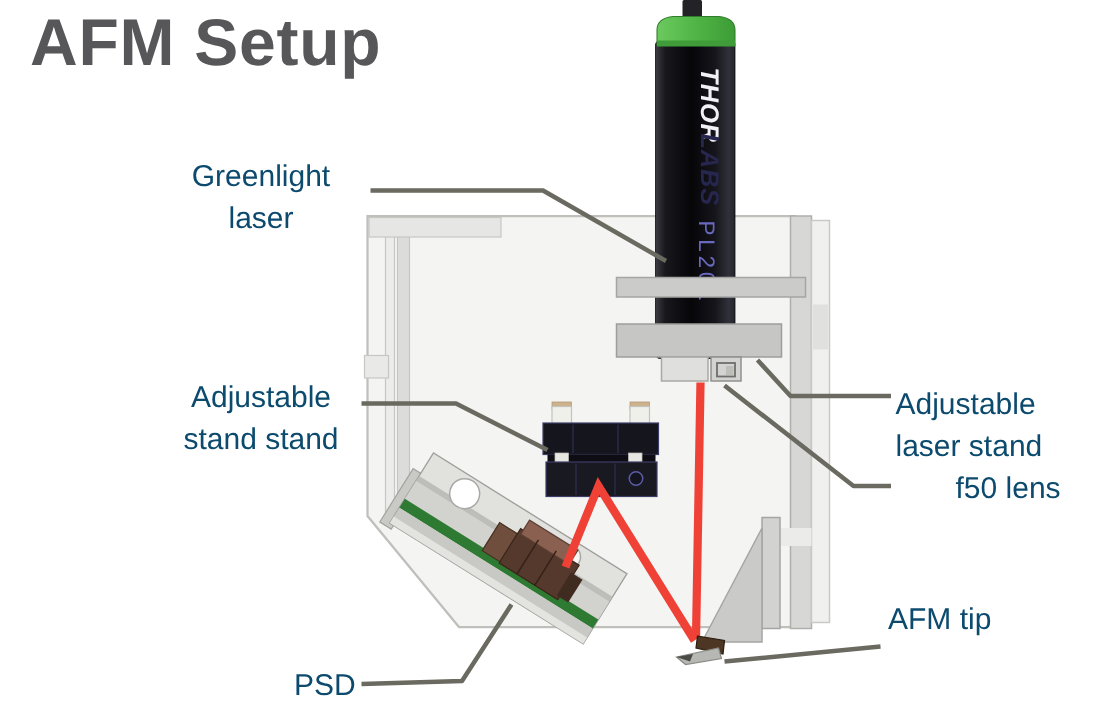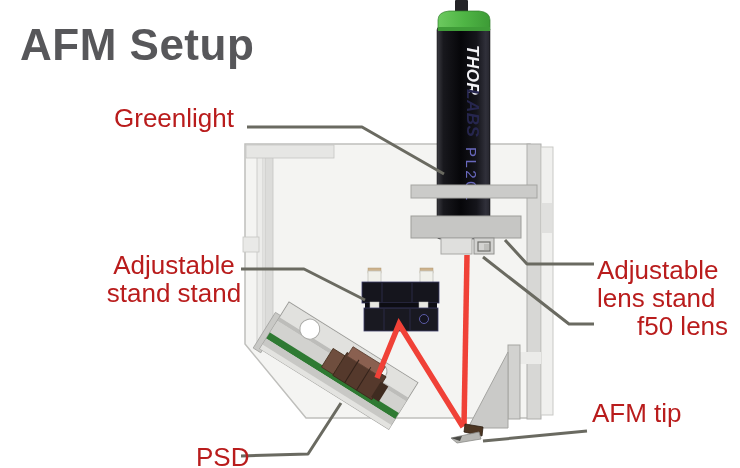--- a/index.html
+++ b/index.html
@@ -1,20 +1,20 @@
 <!DOCTYPE html>
 <html><head>
 <meta charset="utf-8">
 <style>
   html,body{margin:0;padding:0;background:#ffffff;}
   .canvas{position:relative;width:740px;height:468px;background:#ffffff;overflow:hidden;
           font-family:"Liberation Sans",sans-serif;}
-  .title{position:absolute;left:20px;top:20px;font-size:44px;font-weight:700;
+  .title{position:absolute;left:20px;top:4px;font-size:44px;font-weight:700;
          color:#57575a;letter-spacing:0.5px;margin:0;}
-  .lbl{position:absolute;font-size:26px;line-height:28px;color:#b91c1c;white-space:nowrap;}
+  .lbl{position:absolute;font-size:20px;line-height:28px;color:#0c4a6e;white-space:nowrap;}
   .lbl.center{text-align:center;white-space:normal;}
   svg{position:absolute;left:0;top:0;}
 </style>
 </head>
 <body>
 
 <div class="canvas">
 
   <h1 class="title">AFM Setup</h1>
 
@@ -125,30 +125,31 @@
       <path d="M241,269 L304,269 L365,300"></path>
       <path d="M505,240 L527,264 L594,264"></path>
       <path d="M483,257 L569,324 L594,324"></path>
       <path d="M483,441 L587,431"></path>
       <path d="M241,456 L308,454 L341,403"></path>
     </g>
   </svg>
 
   <div class="lbl center" style="left:110px;top:104px;width:128px;">
     <div>Greenlight</div>
+    <div>laser</div>
   </div>
 
   <div class="lbl center" style="left:104px;top:251px;width:140px;">
     <div>Adjustable</div>
     <div>stand stand</div>
   </div>
 
   <div class="lbl" style="left:597px;top:256px;">
     <div>Adjustable</div>
-    <div>lens stand</div>
+    <div>laser stand</div>
   </div>
 
   <div class="lbl" style="left:597px;top:312px;margin-left:40px;">f50 lens</div>
 
   <div class="lbl" style="left:592px;top:399px;">AFM tip</div>
 
   <div class="lbl" style="left:196px;top:443px;">PSD</div>
 
 </div>
 

